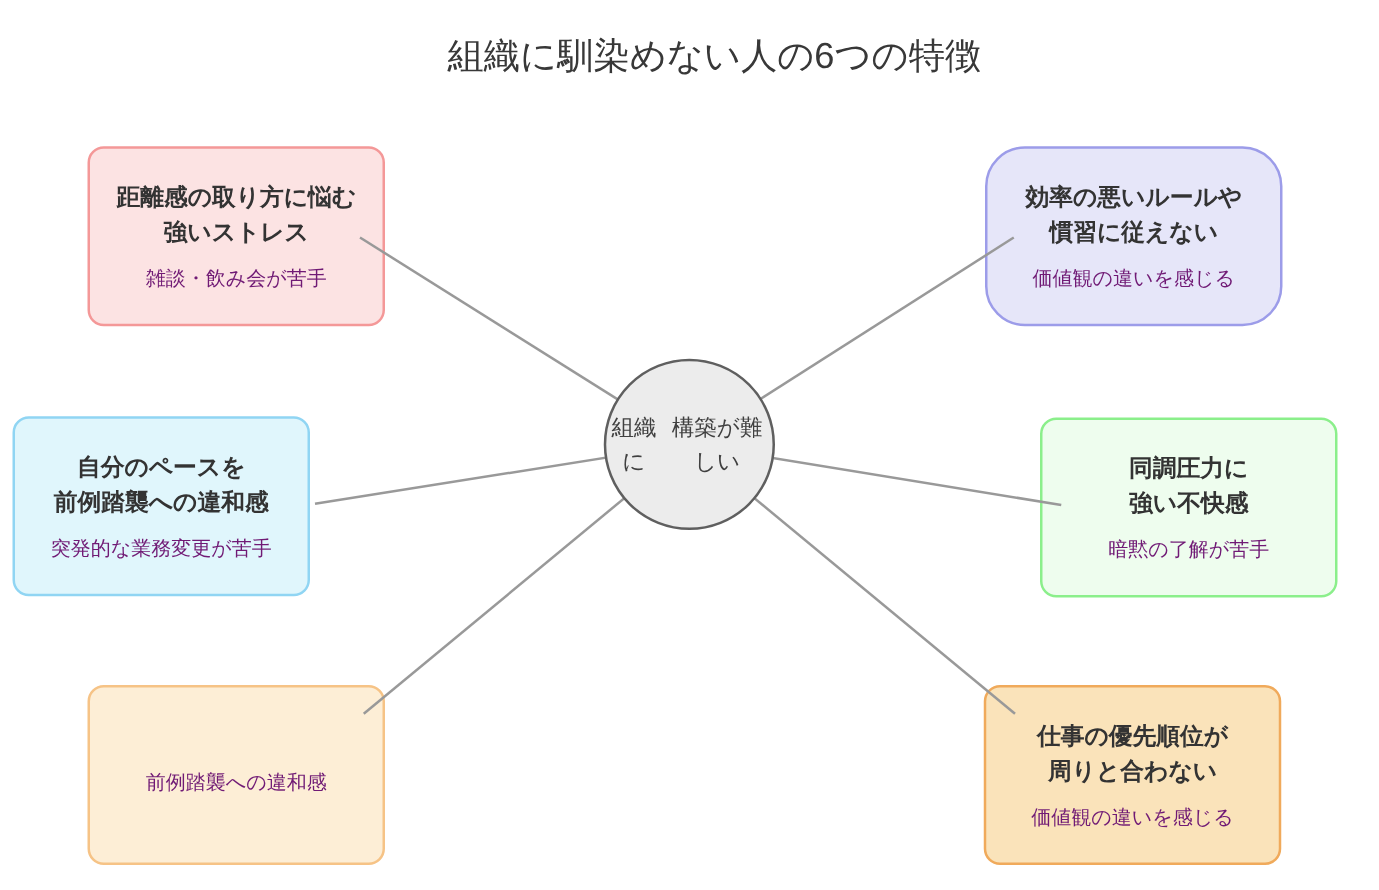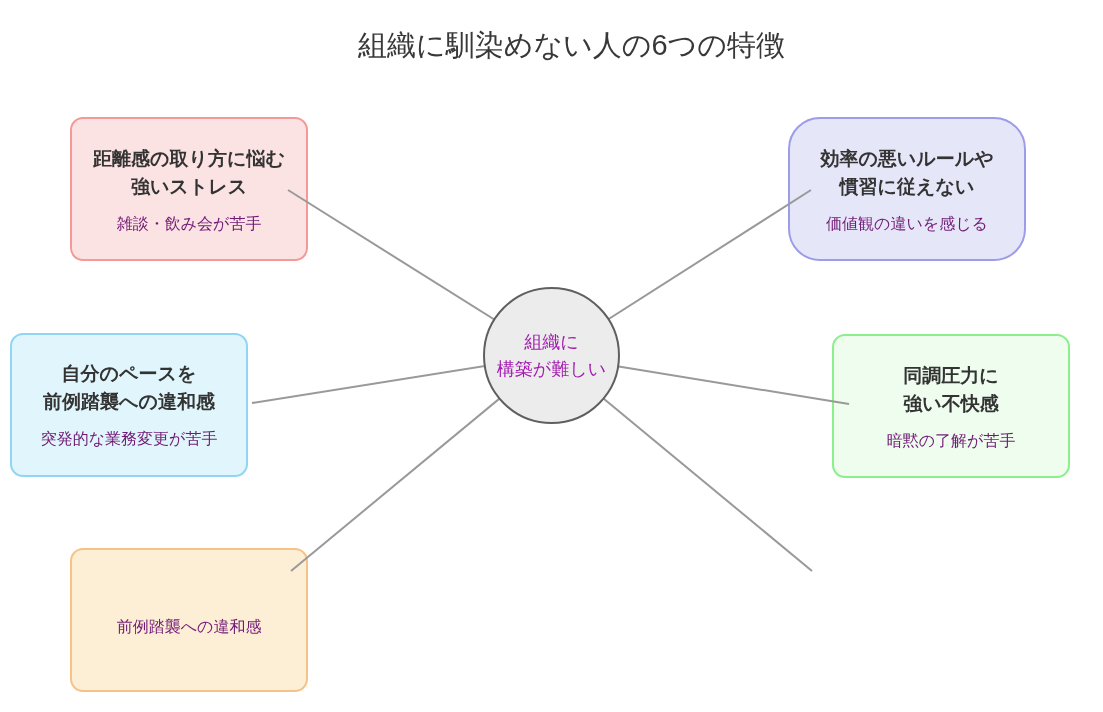--- a/index.html
+++ b/index.html
@@ -75,27 +75,26 @@
     position: absolute;
     left: 483px;
     top: 287px;
     width: 137px;
     height: 137px;
     border-radius: 50%;
     border: 2.5px solid #5f5f5f;
     background: #ececec;
     box-sizing: border-box;
     display: flex;
-    flex-direction: column;
+    flex-direction: row;
     align-items: center;
-    justify-content: center;
     z-index: 3;
     font-size: 18px;
     line-height: 27px;
-    color: #a21caf;
+    color: #404040;
     text-align: center;
   }
   .center-circle span { display: block; }
 </style>
 </head>
 <body>
 
 <div class="canvas">
 
   <h1 class="diagram-title">組織に馴染めない人の6つの特徴</h1>
@@ -140,19 +139,26 @@
     </div>
     <div class="node-subtitle">暗黙の了解が苦手</div>
   </div>
 
   <div class="node n5" style="background-color: rgb(253, 238, 214); border-color: rgb(246, 195, 134);">
     <div class="node-title">
     </div>
     <div class="node-subtitle">前例踏襲への違和感</div>
   </div>
 
+  <div class="node n6" style="background-color: rgb(250, 227, 186); border-color: rgb(240, 170, 91);">
+    <div class="node-title">
+      <span>仕事の優先順位が</span>
+      <span>周りと合わない</span>
+    </div>
+    <div class="node-subtitle">価値観の違いを感じる</div>
+  </div>
 
   <div class="center-circle" style="background-color: rgb(236, 236, 236); border-color: rgb(95, 95, 95);">
     <span>組織に</span>
     <span>構築が難しい</span>
   </div>
 
 </div>
 
 </body></html>

